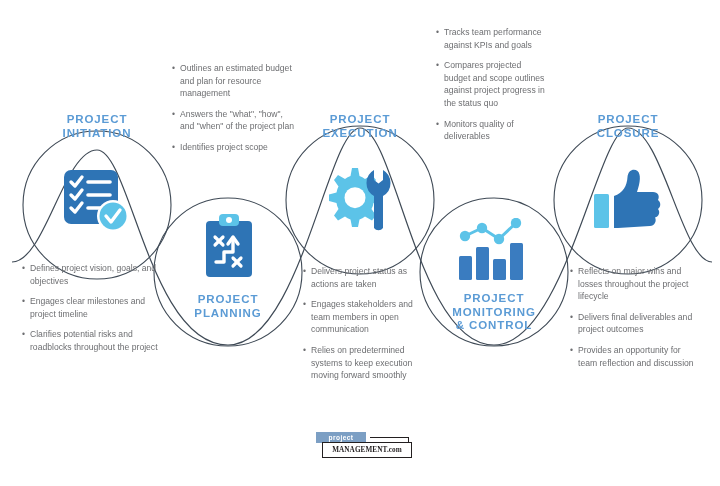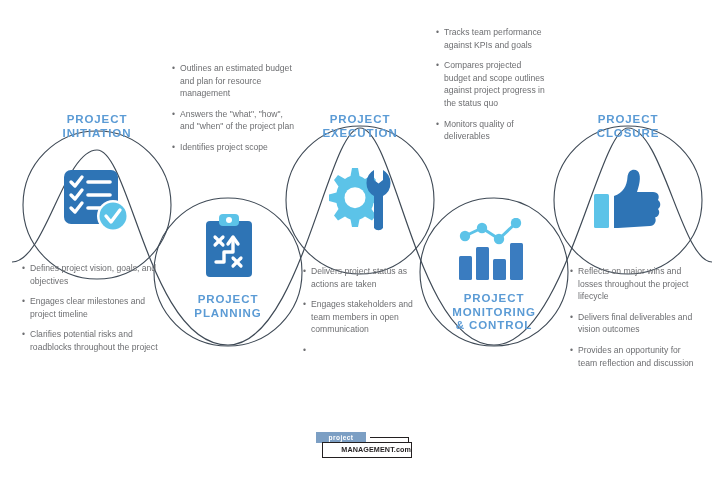--- a/index.html
+++ b/index.html
@@ -41,21 +41,21 @@
     display:block;color:#ffffff;font-size:6.6px;font-weight:bold;
     letter-spacing:0.4px;line-height:11px;text-align:center;
   }
   .logo-dash{position:absolute;left:62px;top:5px;width:38px;height:1px;background:#231f20;}
   .logo-box{
     position:absolute;left:14px;top:10px;width:88px;height:14px;
     border:1px solid #231f20;background:#ffffff;
   }
   .logo-box span{
     display:block;color:#231f20;font-size:7.2px;font-weight:bold;
-    letter-spacing:0.1px;line-height:14px;text-align:right;
+    letter-spacing:0.1px;line-height:14px;text-align:center;font-family:Liberation Serif, serif;
   }
   .logo-right{position:absolute;left:100px;top:5px;width:1px;height:19px;background:#231f20;}
 </style>
 </head>
 <body>
 
 <div id="canvas">
 
   <svg class="wave-layer" viewBox="0 0 720 486">
 
@@ -129,21 +129,21 @@
     <circle cx="33" cy="35.7" r="10.5" fill="#ffffff"></circle>
     <g fill="#2e74b5">
       <path d="M52 8 L52 18 L56.5 21.5 L61 18 L61 8 A15 15 0 0 1 61 34 L61 66 A5.5 5.5 0 0 1 52 66 L52 34 A15 15 0 0 1 52 8 Z"></path>
     </g>
   </svg>
 
   <div class="bullets" style="left:303px;top:265px;width:128px;">
     <ul>
       <li><span class="dot">•</span><span>Delivers project status as actions are taken</span></li>
       <li><span class="dot">•</span><span>Engages stakeholders and team members in open communication</span></li>
-      <li><span class="dot">•</span></li>
+      <li><span class="dot">•</span><span>Relies on predetermined systems to keep execution moving forward smoothly</span></li>
     </ul>
   </div>
 
   <div class="bullets" style="left:436px;top:26px;width:112px;">
     <ul>
       <li><span class="dot">•</span><span>Tracks team performance against KPIs and goals</span></li>
       <li><span class="dot">•</span><span>Compares projected budget and scope outlines against project progress in the status quo</span></li>
       <li><span class="dot">•</span><span>Monitors quality of deliverables</span></li>
     </ul>
   </div>
@@ -174,21 +174,21 @@
 CLOSURE</div>
 
   <svg class="icon" style="left:592px;top:168px;" width="74" height="66" viewBox="0 0 74 66">
     <rect x="2" y="26" width="15" height="34" rx="1.5" fill="#5cc3e8"></rect>
     <path fill="#2e74b5" d="M22 60 L22 28 C 31 25 35 18 35.5 9 C 36 2 42 0 45.5 3 C 49 6 48.5 14 45 24 L61 24 C 66 24 68 28 66 32 C 69 34 69 39 66 41 C 68.5 44 67 48.5 63 49.5 C 65 53 62.5 58 58 58 L 26 60 Z"></path>
   </svg>
 
   <div class="bullets" style="left:570px;top:265px;width:126px;">
     <ul>
       <li><span class="dot">•</span><span>Reflects on major wins and losses throughout the project lifecycle</span></li>
-      <li><span class="dot">•</span><span>Delivers final deliverables and vision outcomes</span></li>
+      <li><span class="dot">•</span><span>Delivers final deliverables and project outcomes</span></li>
       <li><span class="dot">•</span><span>Provides an opportunity for team reflection and discussion</span></li>
     </ul>
   </div>
 
   <div class="logo">
     <div class="logo-top">
         <span>project</span>
       </div>
     <div class="logo-dash"></div>
     <div class="logo-right"></div>

